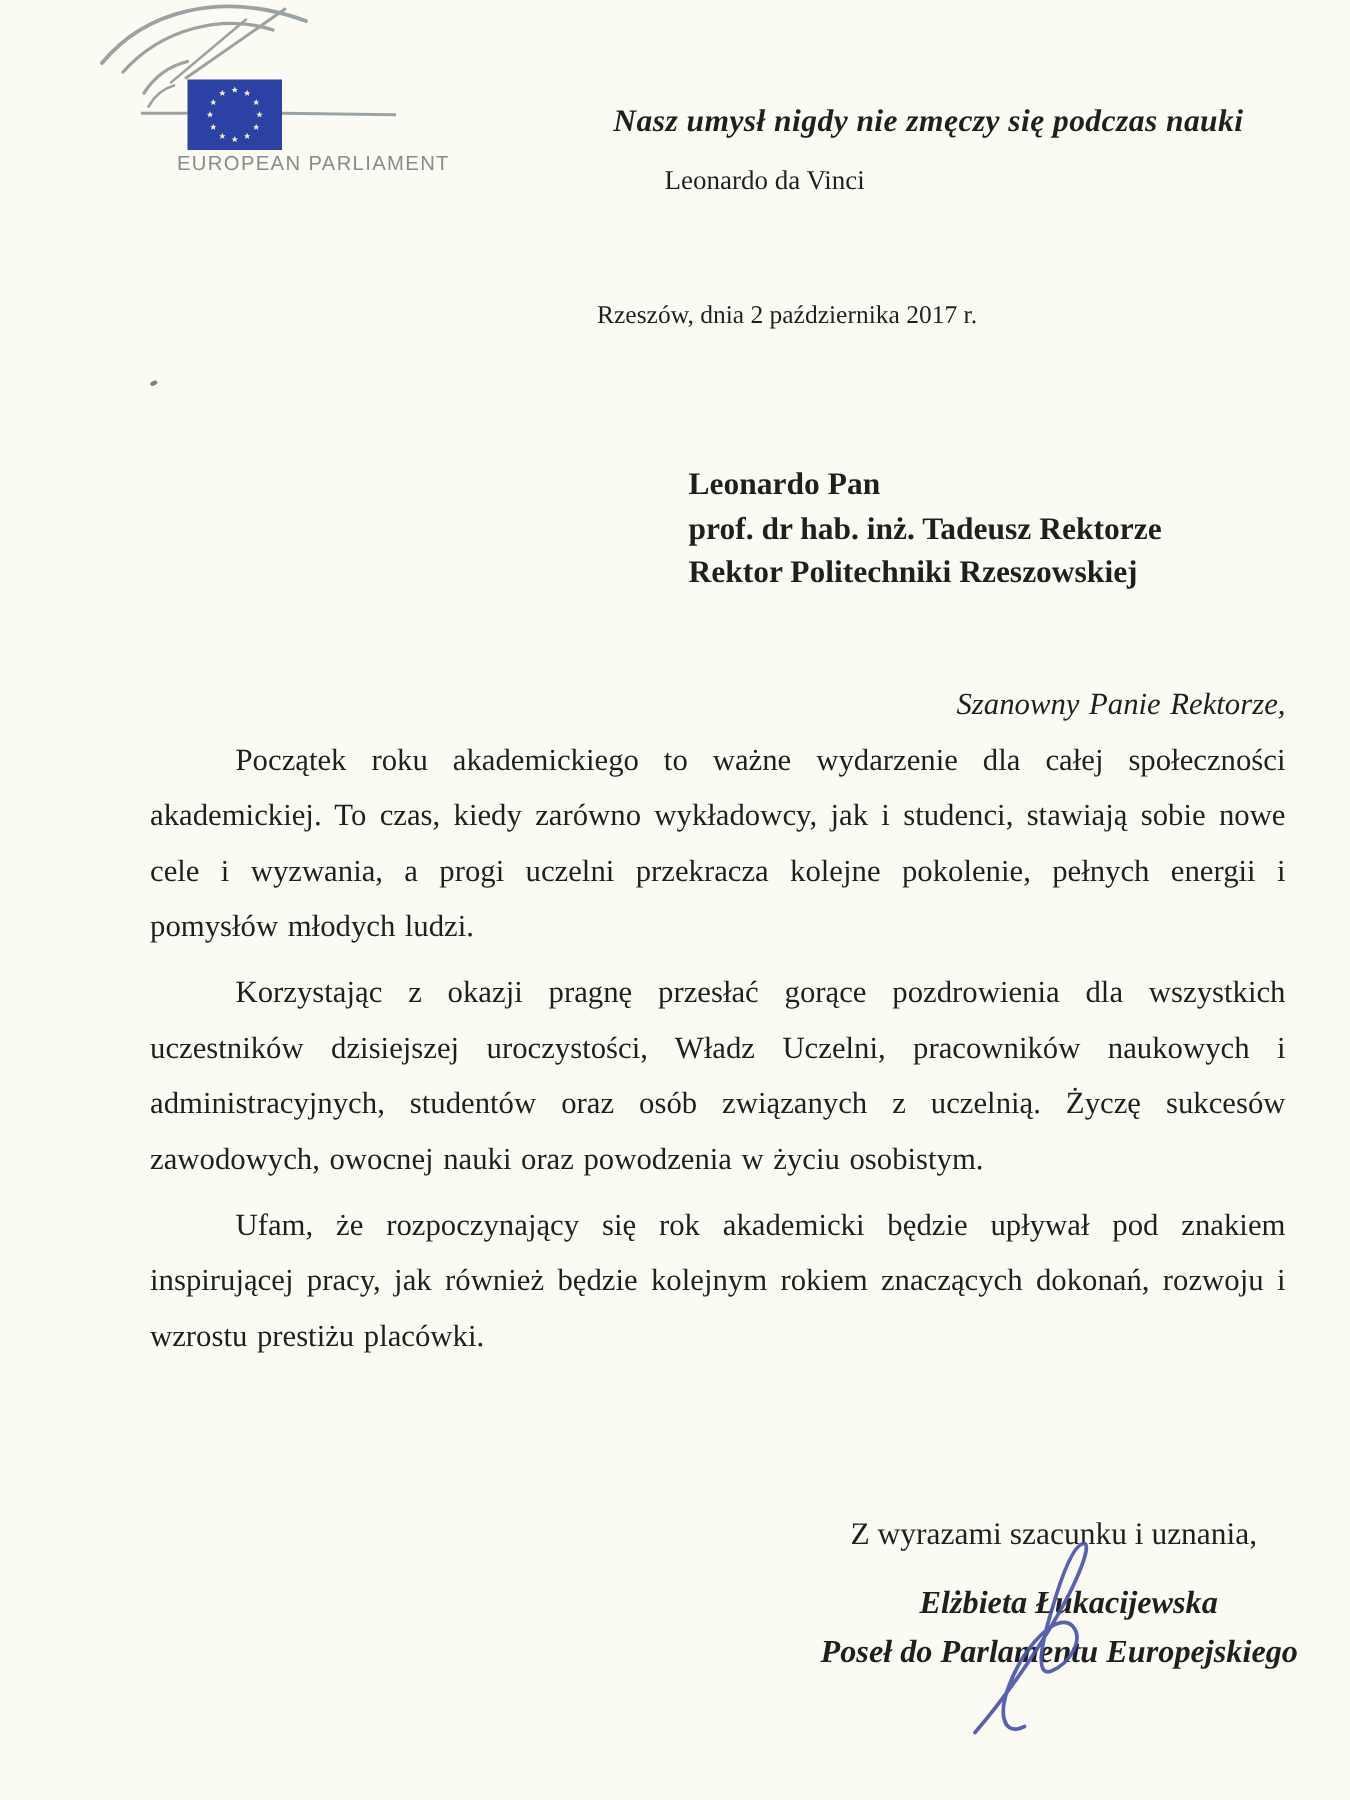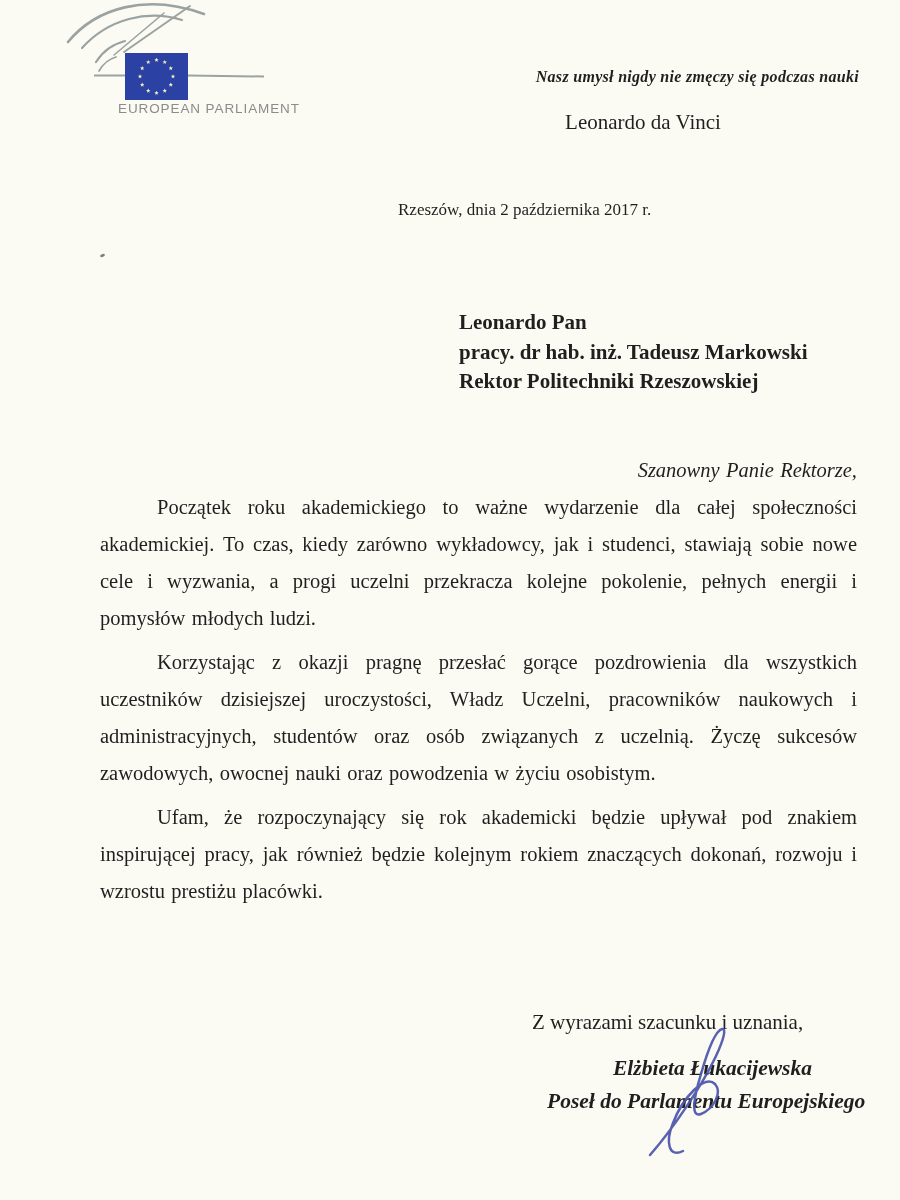--- a/index.html
+++ b/index.html
@@ -19,27 +19,27 @@
   .logo-caption {
     position: absolute; left: 118px; top: 101px; width: 200px;
     font-family: "Liberation Sans", "DejaVu Sans", sans-serif;
     font-size: 13.5px; letter-spacing: 0.9px;
     color: var(--caption-gray, #8b8b8b);
     font-stretch: condensed;
   }
 
   
   .quote {
-    position: absolute; right: 41px; top: 68px; width: 520px;
-    text-align: right; font-size: 16px; font-weight: bold; font-style: italic;
+    position: absolute; right: 71px; top: 68px; width: 520px;
+    text-align: right; font-size: 21px; font-weight: bold; font-style: italic;
     letter-spacing: 0.3px;
   }
   .quote-attrib {
     position: absolute; right: 57px; top: 110px; width: 400px;
-    text-align: center; font-size: 21px;
+    text-align: left; font-size: 18px;
   }
   .dateline {
     position: absolute; right: 52px; top: 200px; width: 450px;
     text-align: left; font-size: 17px;
   }
 
   
   .addressee {
     position: absolute; left: 459px; top: 308px; width: 420px;
     font-size: 21px; font-weight: bold; line-height: 29.5px;
@@ -51,21 +51,21 @@
     font-size: 20.5px; line-height: 37px;
     word-spacing: 0.06em;
   }
   .salutation { text-align: right; font-style: italic; }
   .letter-body p {
     margin: 0; text-align: justify; text-indent: 57px;
   }
   .letter-body p + p { margin-top: 7px; }
 
   
-  .valediction { position: absolute; left: 532px; top: 1010px; font-size: 21px; }
+  .valediction { position: absolute; left: 567px; top: 1010px; font-size: 21px; }
   .signer-name {
     position: absolute; left: 613px; top: 1056px;
     font-size: 21.5px; font-weight: bold; font-style: italic;
   }
   .signer-title {
     position: absolute; left: 547px; top: 1089px;
     font-size: 21.5px; font-weight: bold; font-style: italic;
   }
 
   
@@ -119,21 +119,21 @@
   </svg>
   <div class="logo-caption">EUROPEAN PARLIAMENT</div>
 
   <div class="quote">Nasz umysł nigdy nie zmęczy się podczas nauki</div>
   <div class="quote-attrib">Leonardo da Vinci</div>
 
   <div class="dateline">Rzeszów, dnia 2 października 2017 r.</div>
 
   <div class="addressee">
     <div>Leonardo Pan</div>
-    <div>pracy. dr hab. inż. Tadeusz Markowski</div>
+    <div>prof. dr hab. inż. Tadeusz Rektorze</div>
     <div>Rektor Politechniki Rzeszowskiej</div>
   </div>
 
   <main class="letter-body">
     <div class="salutation">Szanowny Panie Rektorze,</div>
     <p>Początek roku akademickiego to ważne wydarzenie dla całej społeczności akademickiej. To czas, kiedy zarówno wykładowcy, jak i studenci, stawiają sobie nowe cele i wyzwania, a progi uczelni przekracza kolejne pokolenie, pełnych energii i pomysłów młodych ludzi.</p>
     <p>Korzystając z okazji pragnę przesłać gorące pozdrowienia dla wszystkich uczestników dzisiejszej uroczystości, Władz Uczelni, pracowników naukowych i administracyjnych, studentów oraz osób związanych z uczelnią. Życzę sukcesów zawodowych, owocnej nauki oraz powodzenia w życiu osobistym.</p>
     <p>Ufam, że rozpoczynający się rok akademicki będzie upływał pod znakiem inspirującej pracy, jak również będzie kolejnym rokiem znaczących dokonań, rozwoju i wzrostu prestiżu placówki.</p>
   </main>
 

